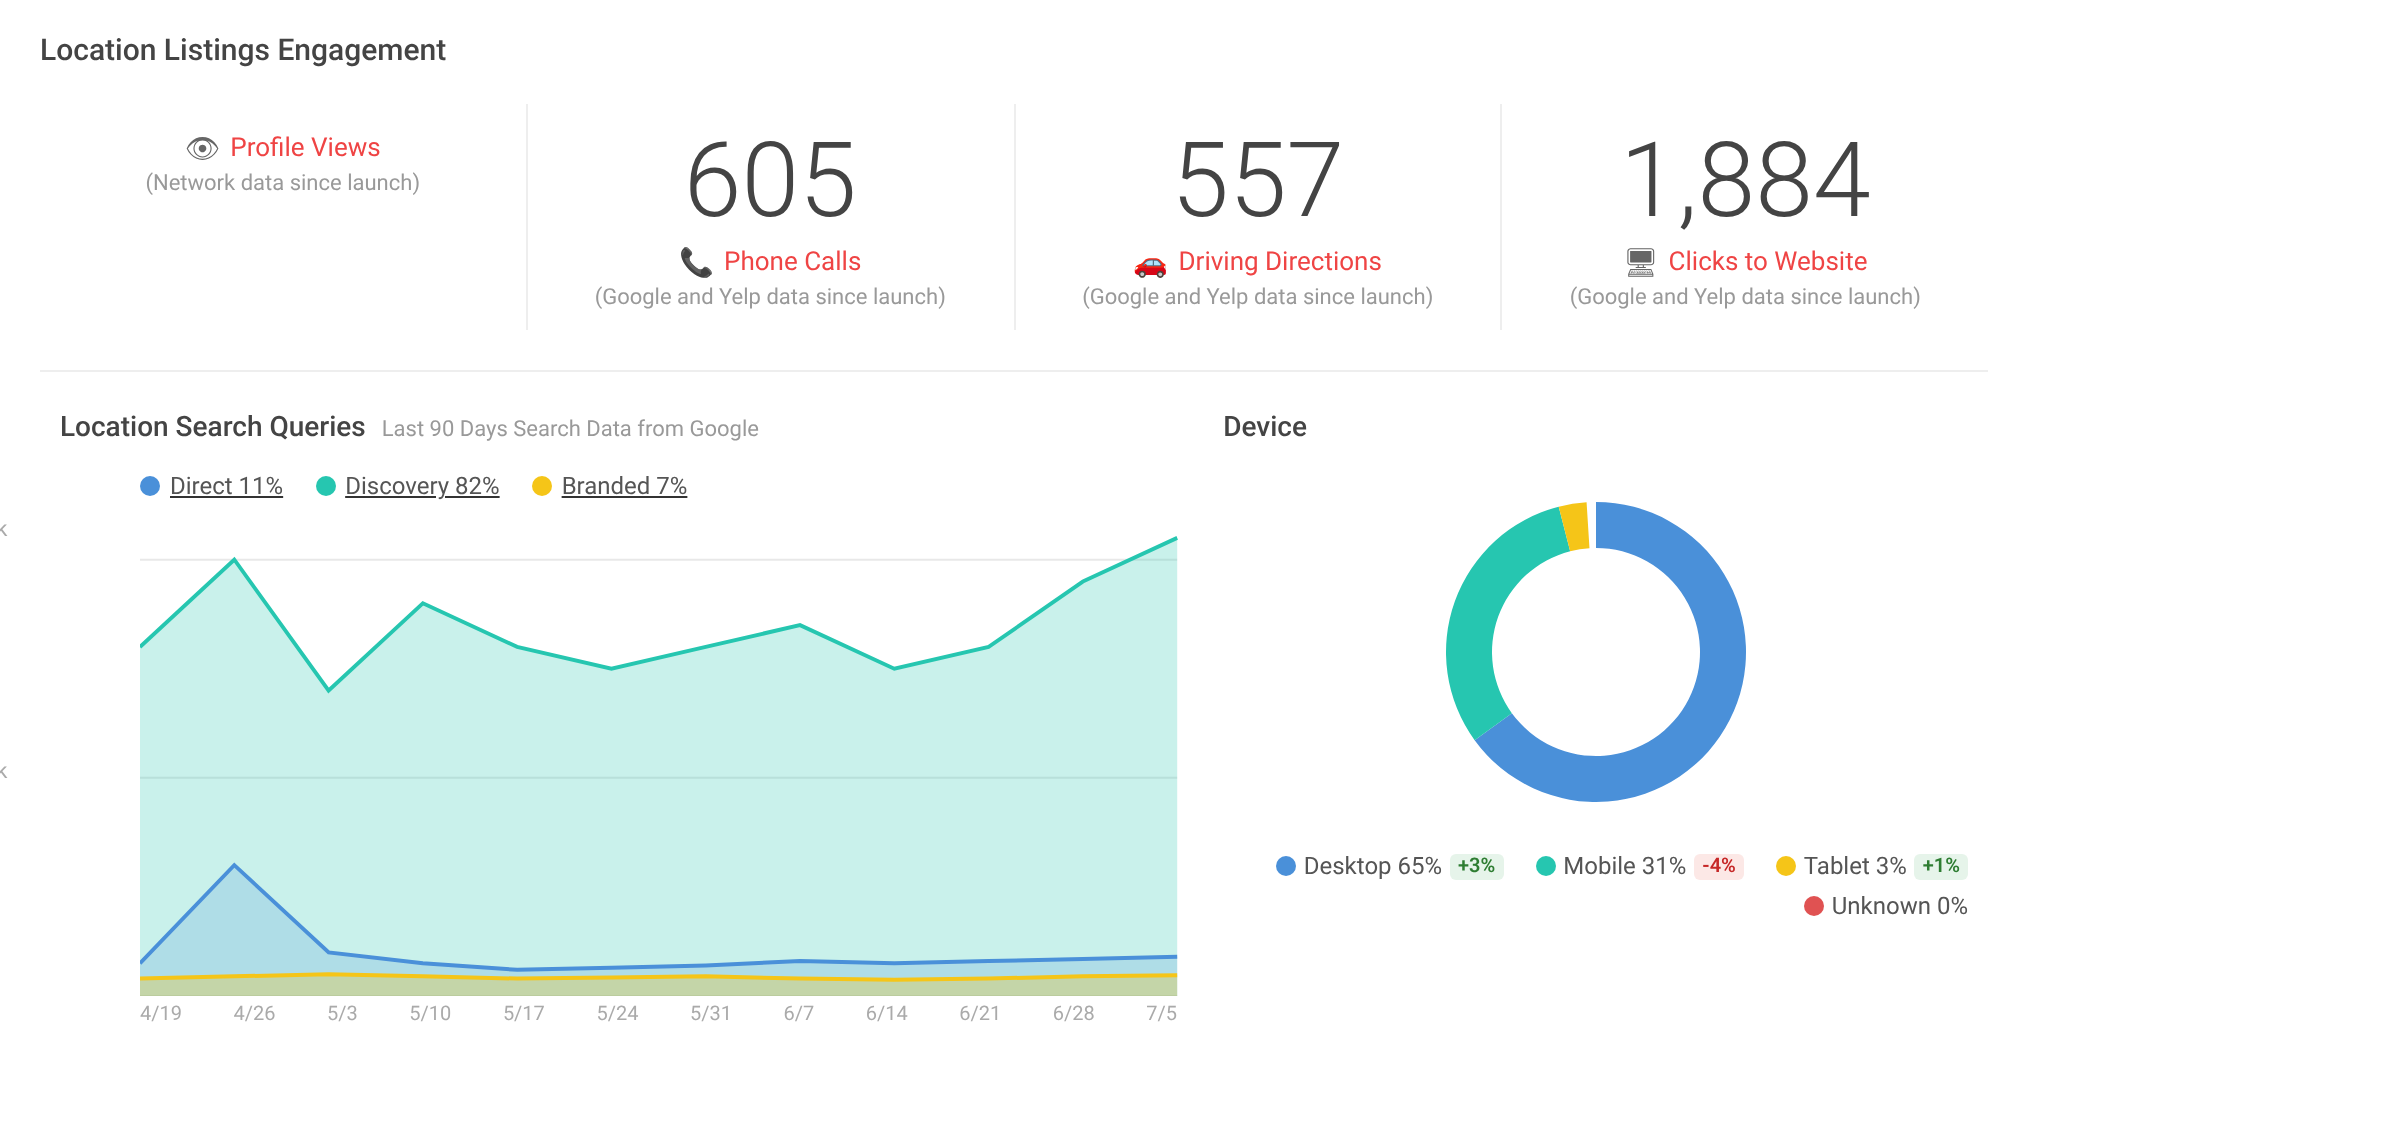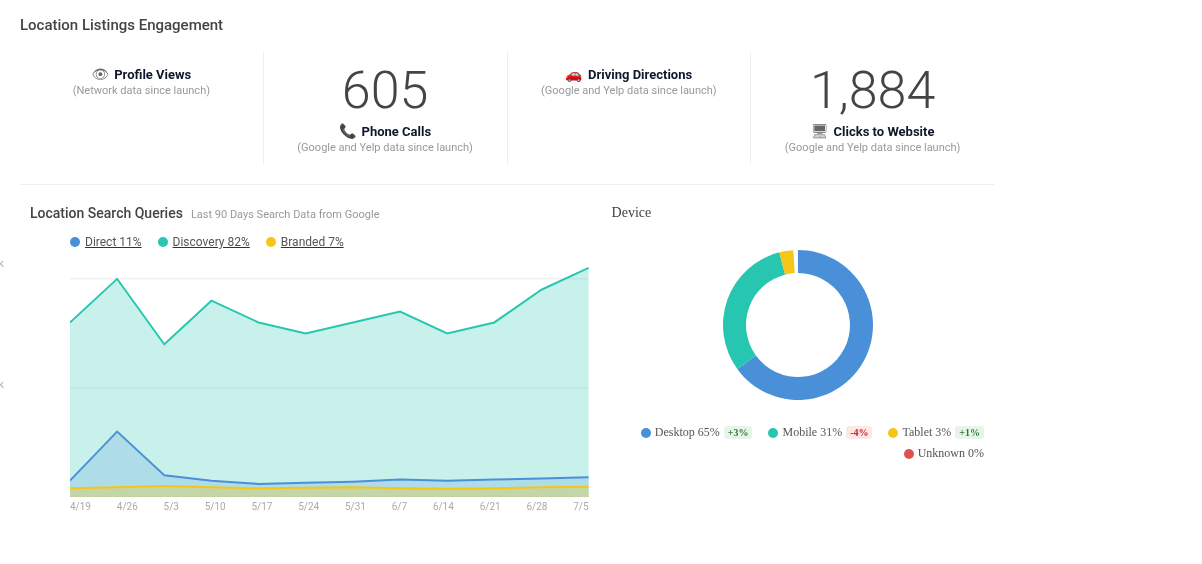--- a/index.html
+++ b/index.html
@@ -41,36 +41,35 @@
       line-height: 1.1;
     }
     .metric-label-row {
       display: flex;
       align-items: center;
       justify-content: center;
       gap: 5px;
       margin-top: 4px;
     }
     .metric-icon { font-size: 14px; color: #666; }
-    .metric-label { font-size: 13px; color: #0f172a; font-weight: 700; }
+    .metric-label { font-size: 13px; color: #ef4444; font-weight: 400; }
     .metric-sub { font-size: 11px; color: #999; margin-top: 2px; }
 
     .charts-row {
       display: flex;
       gap: 3px;
       margin-top: 10px;
     }
     .chart-left {
       flex: 1.2;
       padding: 0 10px;
     }
     .chart-right {
       flex: 0.8;
       padding: 0 10px;
-      font-family: Liberation Serif, serif;
     }
     .chart-title {
       font-size: 14px;
       font-weight: 500;
       color: #444;
       margin-bottom: 4px;
     }
     .chart-subtitle {
       font-size: 11px;
       color: #999;
@@ -180,20 +179,21 @@
   </div>
       <div class="metric-card">
     <div class="metric-value">605</div>
     <div class="metric-label-row">
       <span class="metric-icon">📞</span>
       <span class="metric-label">Phone Calls</span>
     </div>
     <div class="metric-sub">(Google and Yelp data since launch)</div>
   </div>
       <div class="metric-card">
+    <div class="metric-value">557</div>
     <div class="metric-label-row">
       <span class="metric-icon">🚗</span>
       <span class="metric-label">Driving Directions</span>
     </div>
     <div class="metric-sub">(Google and Yelp data since launch)</div>
   </div>
       <div class="metric-card">
     <div class="metric-value">1,884</div>
     <div class="metric-label-row">
       <span class="metric-icon">🖥</span>

